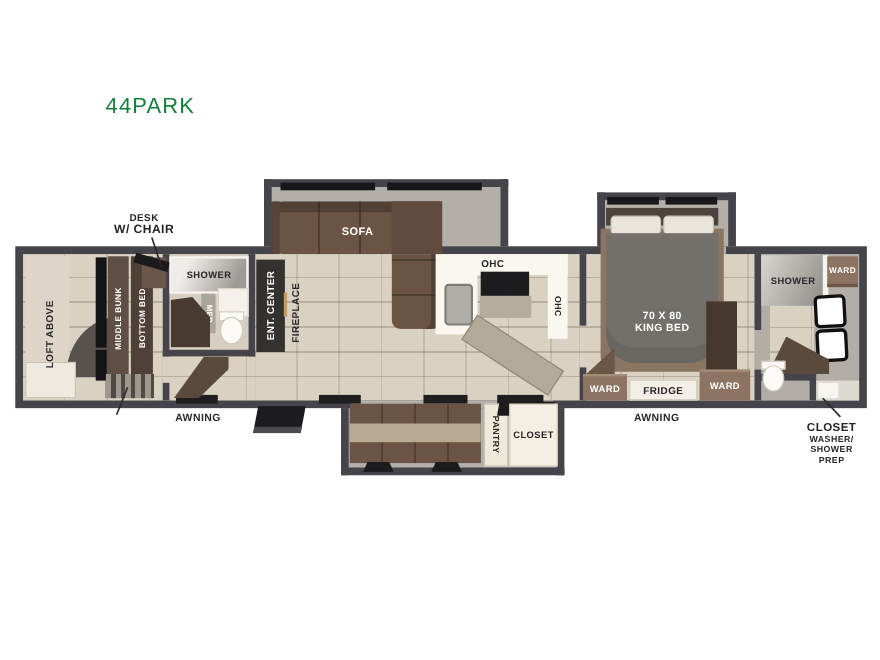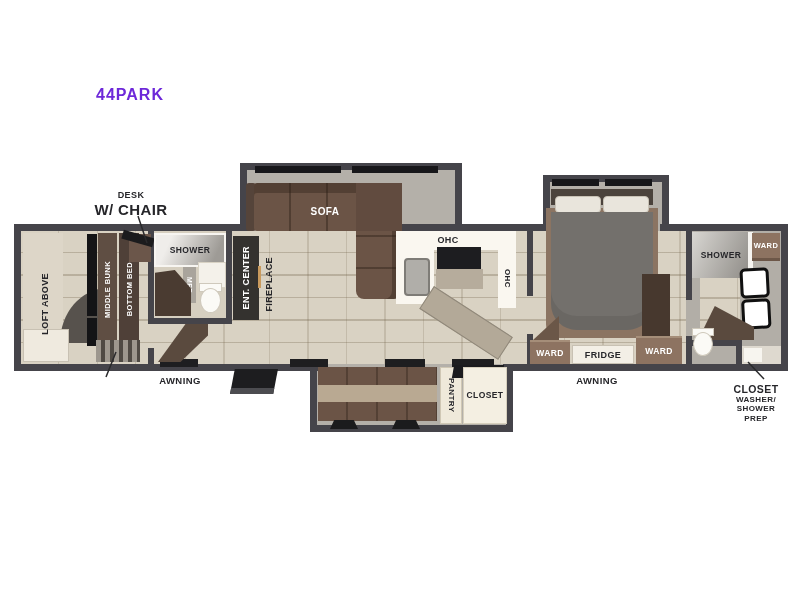--- a/index.html
+++ b/index.html
@@ -18,21 +18,21 @@
   .vccw{writing-mode:vertical-rl;transform:rotate(180deg)}
   .vcw{writing-mode:vertical-rl}
   .stack span{display:block;line-height:1.15}
   svg.overlay{position:absolute;left:0;top:0;pointer-events:none}
 </style>
 </head>
 <body>
 
 <div id="plan">
 
-  <div class="lbl" style="left:96px;top:86px;font-size:16px;font-weight:700;letter-spacing:1px;color:#6d28d9">44PARK</div>
+  <div class="lbl" style="left:96px;top:86px;font-size:20px;font-weight:400;letter-spacing:1px;color:#15803d">44PARK</div>
 
   <div class="slide" style="left:240px;top:163px;width:222px;height:69px;border-bottom:none"></div>
   <div class="slide" style="left:543px;top:175px;width:126px;height:57px;border-bottom:none"></div>
   <div class="slide" style="left:310px;top:364px;width:203px;height:68px;border-top:none"></div>
 
   <div class="a" style="left:14px;top:224px;width:774px;height:147px;border:7px solid #45444a;box-sizing:border-box;background:#aaa69f"></div>
 
   <div class="a tile" style="left:21px;top:231px;width:127px;height:133px"></div>
   <div class="a" style="left:148px;top:231px;width:84px;height:93px;background:#d6cfc0"></div>
   <div class="a tile" style="left:148px;top:318px;width:84px;height:46px"></div>
@@ -140,20 +140,26 @@
 
   <div class="a" style="left:230px;top:369px;width:48px;height:25px;background:#1d1d1f;clip-path:polygon(10% 0,100% 0,90% 100%,0 100%);box-shadow:inset 0 -6px 0 #4c4c50"></div>
 
   <div class="a" style="left:552px;top:179px;width:47px;height:7px;background:#17171a"></div>
   <div class="a" style="left:605px;top:179px;width:47px;height:7px;background:#17171a"></div>
   <div class="a" style="left:546px;top:208px;width:112px;height:130px;background:#8b7462;border-radius:0 0 14px 14px"></div>
   <div class="a" style="left:551px;top:189px;width:102px;height:16px;background:#4b433c"></div>
   <div class="a" style="left:555px;top:196px;width:46px;height:17px;background:#e9e5dc;border:1px solid #c8c2b5;border-radius:4px;box-sizing:border-box"></div>
   <div class="a" style="left:603px;top:196px;width:46px;height:17px;background:#e9e5dc;border:1px solid #c8c2b5;border-radius:4px;box-sizing:border-box"></div>
   <div class="a" style="left:551px;top:212px;width:102px;height:118px;background:#73706c;border-radius:0 0 26px 26px;box-shadow:inset 0 -14px 0 rgba(0,0,0,.08)"></div>
+  <div class="a ctr stack" style="left:551px;top:280px;width:102px;height:28px">
+    <div>
+      <span class="lbl lblw" style="position:static;font-size:9.5px">70 X 80</span>
+      <span class="lbl lblw" style="position:static;font-size:9.5px">KING BED</span>
+    </div>
+  </div>
   <div class="a" style="left:642px;top:274px;width:28px;height:70px;background:#47382e"></div>
   <div class="a" style="left:533px;top:316px;width:26px;height:24px;background:#6b5748;clip-path:polygon(0 100%,100% 0,100% 100%)"></div>
   <div class="a ctr" style="left:530px;top:340px;width:40px;height:24px;background:#8d7361;border-top:2px solid #a58e79;box-sizing:border-box">
     <span class="lbl lblw" style="position:static;font-size:8.5px">WARD</span>
   </div>
   <div class="a ctr" style="left:572px;top:345px;width:62px;height:19px;background:#f3efe6;border:1px solid #c8c1b3;box-sizing:border-box">
     <span class="lbl" style="position:static;font-size:9px">FRIDGE</span>
   </div>
   <div class="a ctr" style="left:636px;top:336px;width:46px;height:28px;background:#8d7361;border-top:2px solid #a58e79;box-sizing:border-box">
     <span class="lbl lblw" style="position:static;font-size:8.5px">WARD</span>
@@ -172,21 +178,21 @@
   </div>
   <div class="a" style="left:698px;top:306px;width:56px;height:34px;background:#5a4a3e;clip-path:polygon(0 100%,30% 0,100% 62%,100% 100%)"></div>
   <div class="a" style="left:692px;top:328px;width:22px;height:8px;background:#fbfaf6;border:1px solid #cfc9bc;box-sizing:border-box"></div>
   <div class="a" style="left:693px;top:332px;width:20px;height:24px;background:#fbfaf6;border:1px solid #cfc9bc;border-radius:50%;box-sizing:border-box"></div>
   <div class="a" style="left:742px;top:346px;width:39px;height:18px;background:#ded9cf"></div>
   <div class="a" style="left:744px;top:348px;width:18px;height:14px;background:#f7f5ef"></div>
 
   <div class="a ctr stack" style="left:94px;top:193px;width:74px;height:22px">
     <div>
       <span class="lbl" style="position:static;font-size:9px">DESK</span>
-      <span class="lbl" style="position:static;font-size:15px">W/ CHAIR</span>
+      <span class="lbl" style="position:static;font-size:11px">W/ CHAIR</span>
     </div>
   </div>
   <div class="lbl ctr" style="left:148px;top:374px;width:64px;height:12px;font-size:9.5px">AWNING</div>
   <div class="lbl ctr" style="left:563px;top:374px;width:68px;height:12px;font-size:9.5px">AWNING</div>
   <div class="a ctr stack" style="left:722px;top:380px;width:68px;height:46px">
     <div>
       <span class="lbl" style="position:static;font-size:10.5px">CLOSET</span>
       <span class="lbl" style="position:static;font-size:8px">WASHER/</span>
       <span class="lbl" style="position:static;font-size:8px">SHOWER</span>
       <span class="lbl" style="position:static;font-size:8px">PREP</span>

